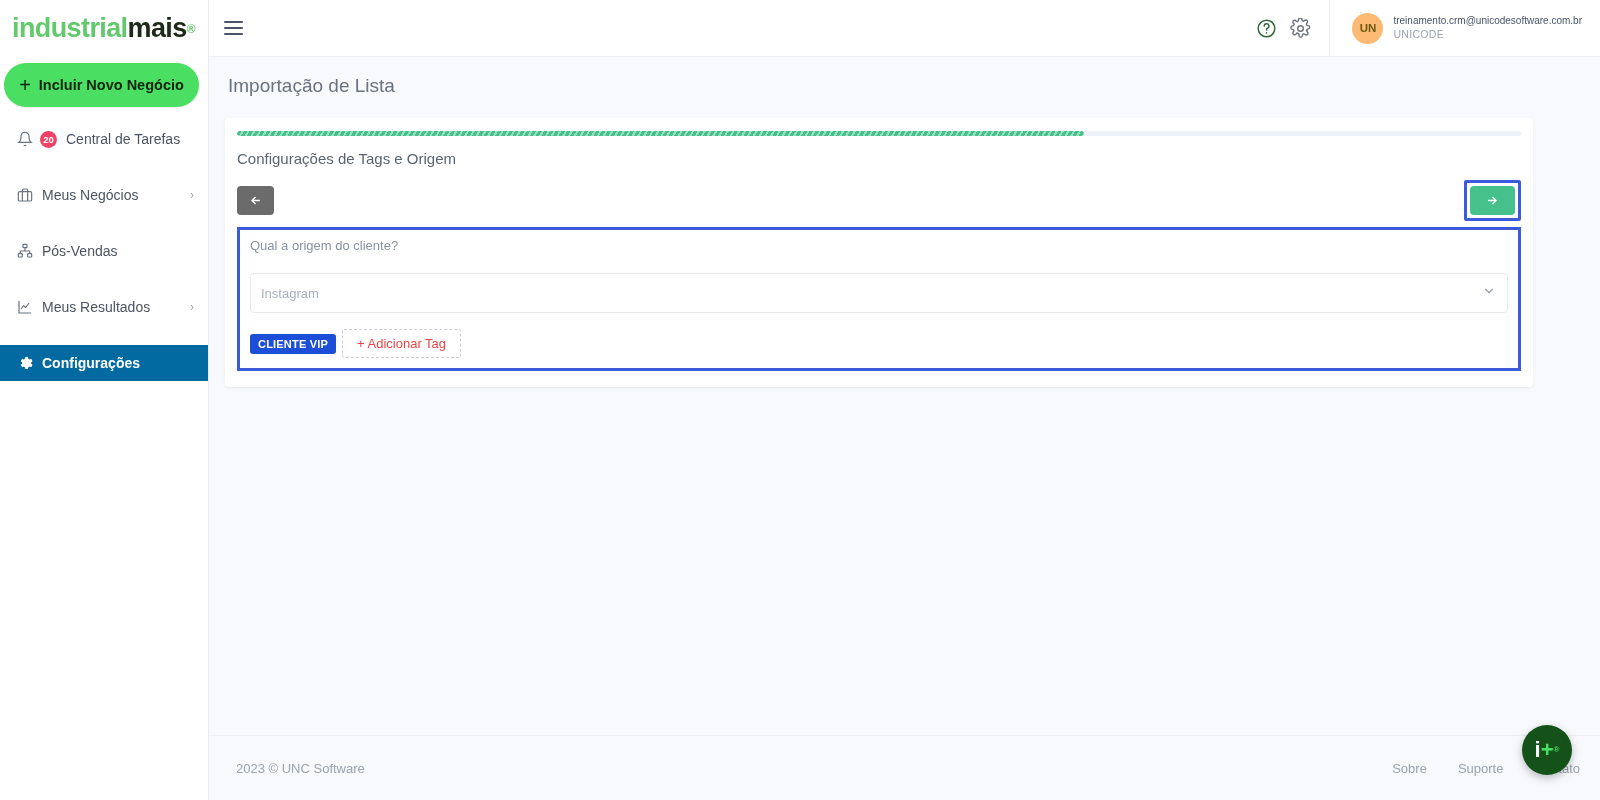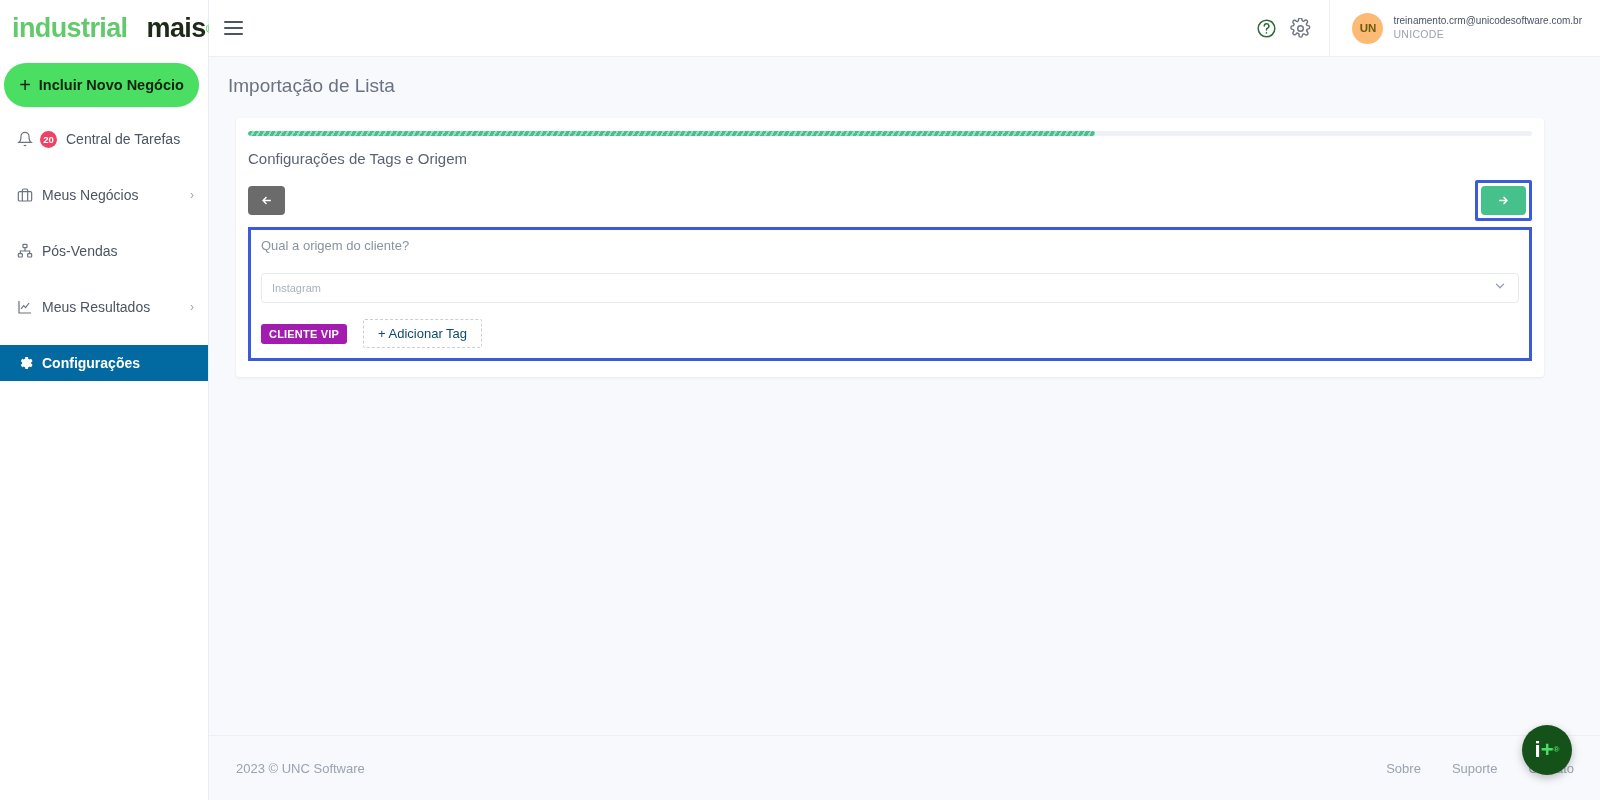--- a/index.html
+++ b/index.html
@@ -20,21 +20,21 @@
     border-right: 1px solid #e9edf3;
     display: flex; flex-direction: column;
   }
   .brand {
     height: 57px;
     display: flex; align-items: center;
     padding-left: 12px;
     font-size: 27px; font-weight: 700; letter-spacing: -0.6px;
   }
   .brand .b-ind { color: #62c96c; }
-  .brand .b-mais { color: #1d2a17; margin-left: 19px; }
+  .brand .b-mais { color: #1d2a17; }
   .brand .b-reg { color: #62c96c; font-size: 12px; vertical-align: super; font-weight:700; }
 
   .new-deal {
     margin: 6px 9px 14px 4px;
     height: 44px; border-radius: 22px;
     background: #4ade62;
     color: #10240f;
     display: flex; align-items: center; justify-content: center;
     gap: 8px; font-size: 14.5px; font-weight: 600;
     cursor: pointer; border: none;
@@ -103,21 +103,21 @@
     position: absolute; left: 209px; top: 57px;
     width: 1391px; height: 678px;
     background: #f7f9fc;
     overflow: hidden;
   }
   .page-title {
     font-size: 19px; color: #6b7280; font-weight: 400;
     padding: 18px 0 0 19px;
   }
   .card {
-    position: absolute; left: 27px; top: 61px;
+    position: absolute; left: 16px; top: 61px;
     width: 1308px; min-height: 206px;
     background: #fff; border-radius: 4px;
     box-shadow: 0 1px 3px rgba(16,24,40,.07);
     padding: 10px 12px 16px 12px;
   }
   .progress {
     height: 5px; border-radius: 3px; background: #eef1f5;
     margin: 3px 0 0 0; position: relative; overflow: hidden;
   }
   .progress .fill {
@@ -157,51 +157,51 @@
   .hl-panel {
     border: 3px solid #3b5bdb;
     margin-top: 6px; padding: 8px 10px 10px 10px;
     background: #fff;
   }
   .field-label {
     font-size: 13px; color: #8a93a0; margin-bottom: 20px;
   }
   .select-wrap { position: relative; }
   .select-box {
-    width: 100%; height: 30px;
+    width: 100%; height: 40px;
     border: 1px solid #e6e9ee; border-radius: 4px;
     background: #fff; padding: 0 30px 0 10px;
-    font-size: 11px; color: #aab1bb;
+    font-size: 13px; color: #aab1bb;
     display: flex; align-items: center; cursor: pointer;
   }
   .select-chev {
     position: absolute; right: 12px; top: 50%; transform: translateY(-50%);
     color: #9aa3af; pointer-events: none;
   }
   .tags-row { display: flex; align-items: center; margin-top: 16px; gap: 0; }
   .tag-chip {
     background: #5c2220; color: #fff;
     font-size: 11px; font-weight: 700; letter-spacing: .2px;
     padding: 4px 8px; border-radius: 3px;
     cursor: pointer; white-space: nowrap;
   }
   .tag-add {
-    border: 1px dashed #c9ced6; color: #0c4a6e;
-    font-size: 13px; padding: 6px 14px; margin-left: 16px;
+    border: 1px dashed #c9ced6; color: #ef4444;
+    font-size: 13px; padding: 6px 14px; margin-left: 6px;
     background: transparent; cursor: pointer; border-radius: 2px;
   }
 
   
   .footer {
     position: absolute; left: 209px; top: 735px;
     width: 1391px; height: 65px;
     background: #f7f9fc;
     border-top: 1px solid #eceff4;
     display: flex; align-items: center;
-    padding: 0 26px 0 27px;
+    padding: 0 20px 0 27px;
   }
   .copyright { font-size: 13px; color: #9aa3af; }
   .footer-links { margin-left: auto; display: flex; gap: 31px; }
   .footer-links a { font-size: 13px; color: #9aa3af; text-decoration: none; cursor: pointer; }
   .fab {
     position: absolute; right: 28px; bottom: 25px;
     width: 50px; height: 50px; border-radius: 50%;
     background: #14521a; color: #fff;
     display: flex; align-items: center; justify-content: center;
     box-shadow: 0 3px 8px rgba(0,0,0,.25); cursor: pointer;
@@ -349,21 +349,21 @@
         <div class="select-wrap">
           <div class="select-box">Instagram</div>
           <span class="select-chev">
             <svg width="14" height="14" viewBox="0 0 24 24" fill="none" stroke="#9aa3af" stroke-width="2.4" stroke-linecap="round" stroke-linejoin="round">
                 <path d="M6 9l6 6 6-6"></path>
               </svg>
           </span>
         </div>
 
         <div class="tags-row">
-          <span class="tag-chip" style="background: #a21caf;">CLIENTE VIP</span>
+          <span class="tag-chip" style="background: #1d4ed8;">CLIENTE VIP</span>
           <button class="tag-add">+ Adicionar Tag</button>
         </div>
       </div>
     </section>
   </main>
 
   <footer class="footer">
     <span class="copyright">2023 © UNC Software</span>
     <nav class="footer-links">
       <a>Sobre</a>

